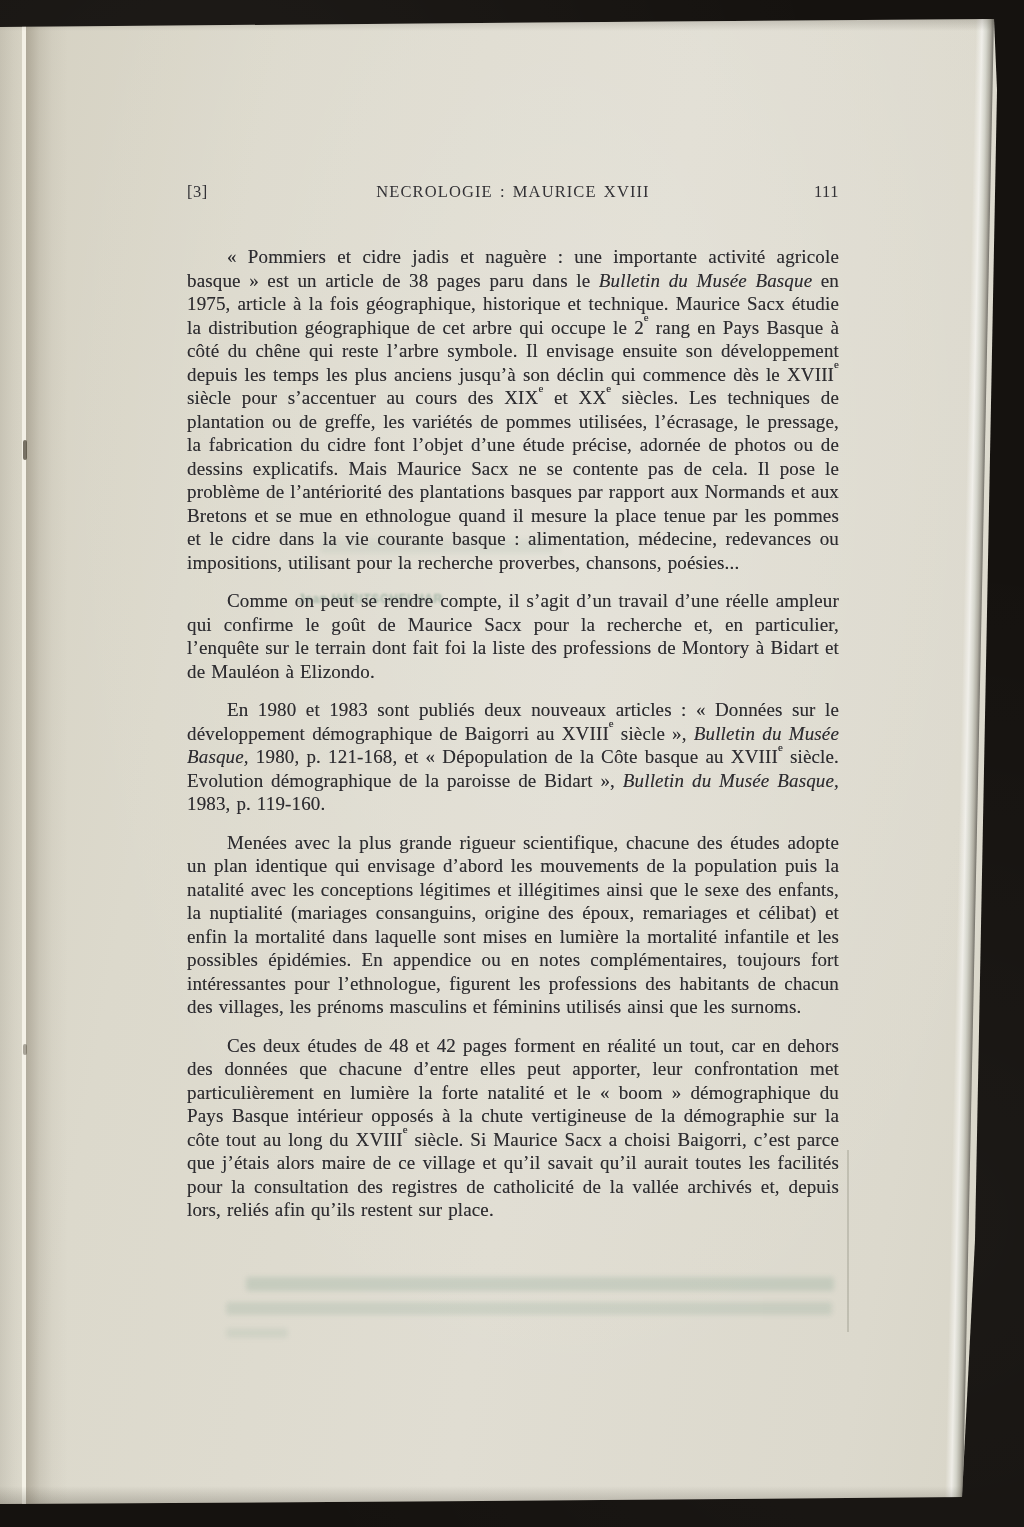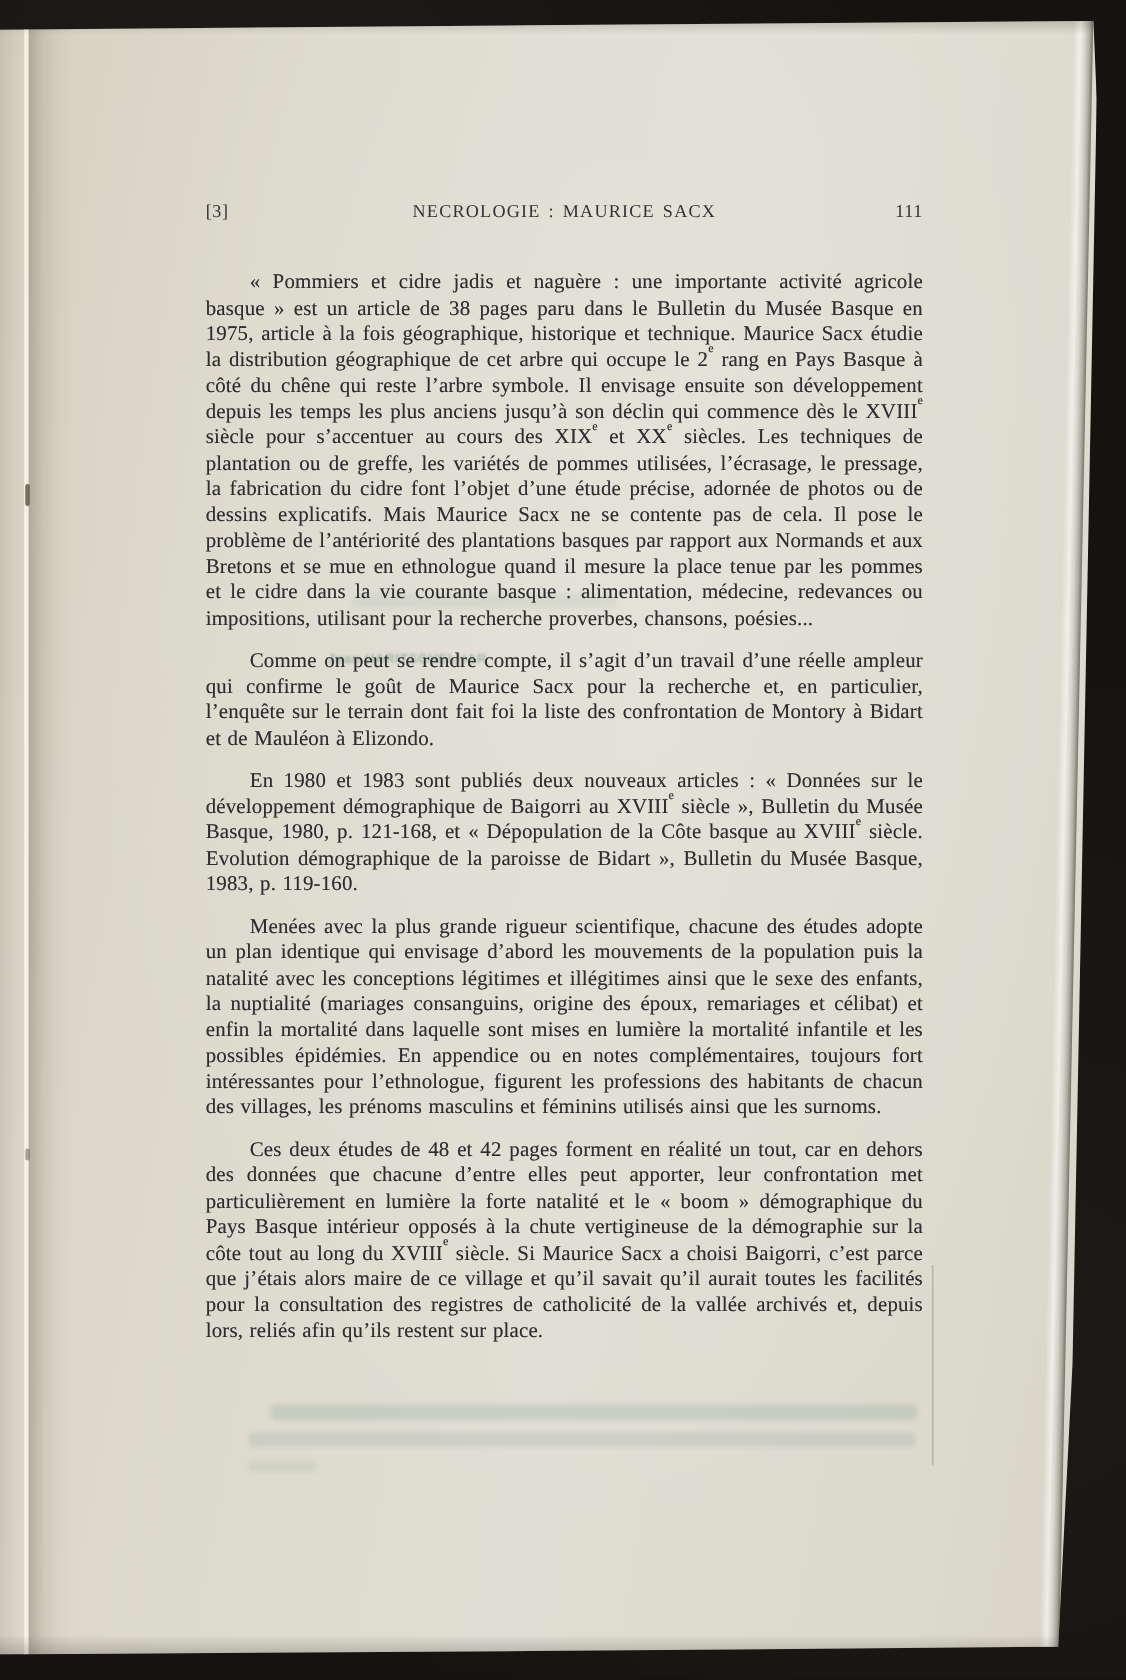--- a/index.html
+++ b/index.html
@@ -61,21 +61,21 @@
   .page-header .title{justify-self:center;letter-spacing:1.1px;word-spacing:2px;}
   .page-header .pageno{justify-self:end;text-align:center;}
 
   .article-body{
     position:absolute;left:187px;top:245px;width:652px;
     font-size:19px;line-height:23.5px;color:#2d2c30;
     letter-spacing:.15px;word-spacing:1px;
     text-shadow:0 0 .5px rgba(45,44,48,0.45);
   }
   .para{margin:0 0 15px 0;text-indent:40px;text-align:justify;}
-  .para .it{}
+  .para .it{font-style:italic;}
   .para sup{font-size:.58em;line-height:0;position:relative;top:-.45em;letter-spacing:0;}
 
   .ghost-name{
     position:absolute;left:298px;top:592px;width:140px;
     font-family:"Liberation Sans","DejaVu Sans",sans-serif;
     font-size:12px;font-weight:bold;letter-spacing:.6px;
     color:rgba(70,120,100,0.38);filter:blur(1.1px);
     white-space:nowrap;
   }
   .ghost-bar{position:absolute;border-radius:4px;filter:blur(2.4px);background:rgba(105,145,125,0.20);}
@@ -102,27 +102,27 @@
 
   <div class="ghost-bar g1"></div>
   <div class="ghost-name">Jean HARITSCHELHAR</div>
   <div class="ghost-bar g2"></div>
   <div class="ghost-bar g3"></div>
   <div class="ghost-bar g4"></div>
   <div class="ghost-vline"></div>
 
   <div class="page-header">
     <span class="secref">[3]</span>
-    <span class="title">NECROLOGIE : MAURICE SACX</span>
+    <span class="title">NECROLOGIE : MAURICE XVIII</span>
     <span class="pageno">111</span>
   </div>
 
   <div class="article-body">
       <p class="para"><span>« Pommiers et cidre jadis et naguère :  une importante activité agricole basque » est un article de 38 pages paru dans le </span><span class="it">Bulletin du Musée Basque</span><span> en 1975, article à la fois géographique, historique et technique. Maurice Sacx étudie la distribution géographique de cet arbre qui occupe le 2</span><sup>e</sup><span> rang en Pays Basque à côté du chêne qui reste l’arbre symbole. Il envisage ensuite son développement depuis les temps les plus anciens jusqu’à son déclin qui commence dès le XVIII</span><sup>e</sup><span> siècle pour s’accentuer au cours des XIX</span><sup>e</sup><span> et XX</span><sup>e</sup><span> siècles. Les techniques de plantation ou de greffe, les variétés de pommes utilisées, l’écrasage, le pressage, la fabrication du cidre font l’objet d’une étude précise, adornée de photos ou de dessins explicatifs. Mais Maurice Sacx ne se contente pas de cela. Il pose le problème de l’antériorité des plantations basques par rapport aux Normands et aux Bretons et se mue en ethnologue quand il mesure la place tenue par les pommes et le cidre dans la vie courante basque :  alimentation, médecine, redevances ou impositions, utilisant pour la recherche proverbes, chansons, poésies...</span></p>
-      <p class="para"><span>Comme on peut se rendre compte, il s’agit d’un travail d’une réelle ampleur qui confirme le goût de Maurice Sacx pour la recherche et, en particulier, l’enquête sur le terrain dont fait foi la liste des confrontation de Montory à Bidart et de Mauléon à Elizondo.</span></p>
+      <p class="para"><span>Comme on peut se rendre compte, il s’agit d’un travail d’une réelle ampleur qui confirme le goût de Maurice Sacx pour la recherche et, en particulier, l’enquête sur le terrain dont fait foi la liste des professions de Montory à Bidart et de Mauléon à Elizondo.</span></p>
       <p class="para"><span>En 1980 et 1983 sont publiés deux nouveaux articles : « Données sur le développement démographique de Baigorri au XVIII</span><sup>e</sup><span> siècle », </span><span class="it">Bulletin du Musée Basque,</span><span> 1980, p. 121-168, et « Dépopulation de la Côte basque au XVIII</span><sup>e</sup><span> siècle. Evolution démographique de la paroisse de Bidart », </span><span class="it">Bulletin du Musée Basque,</span><span> 1983, p. 119-160.</span></p>
       <p class="para"><span>Menées avec la plus grande rigueur scientifique, chacune des études adopte un plan identique qui envisage d’abord les mouvements de la population puis la natalité avec les conceptions légitimes et illégitimes ainsi que le sexe des enfants, la nuptialité (mariages consanguins, origine des époux, remariages et célibat) et enfin la mortalité dans laquelle sont mises en lumière la mortalité infantile et les possibles épidémies. En appendice ou en notes complémentaires, toujours fort intéressantes pour l’ethnologue, figurent les professions des habitants de chacun des villages, les prénoms masculins et féminins utilisés ainsi que les surnoms.</span></p>
       <p class="para"><span>Ces deux études de 48 et 42 pages forment en réalité un tout, car en dehors des données que chacune d’entre elles peut apporter, leur confrontation met particulièrement en lumière la forte natalité et le « boom » démographique du Pays Basque intérieur opposés à la chute vertigineuse de la démographie sur la côte tout au long du XVIII</span><sup>e</sup><span> siècle. Si Maurice Sacx a choisi Baigorri, c’est parce que j’étais alors maire de ce village et qu’il savait qu’il aurait toutes les facilités pour la consultation des registres de catholicité de la vallée archivés et, depuis lors, reliés afin qu’ils restent sur place.</span></p>
     </div>
 
   <div class="page-right-edge"></div>
   <div class="top-shade"></div>
   <div class="bottom-shade"></div>
 </div>
 

